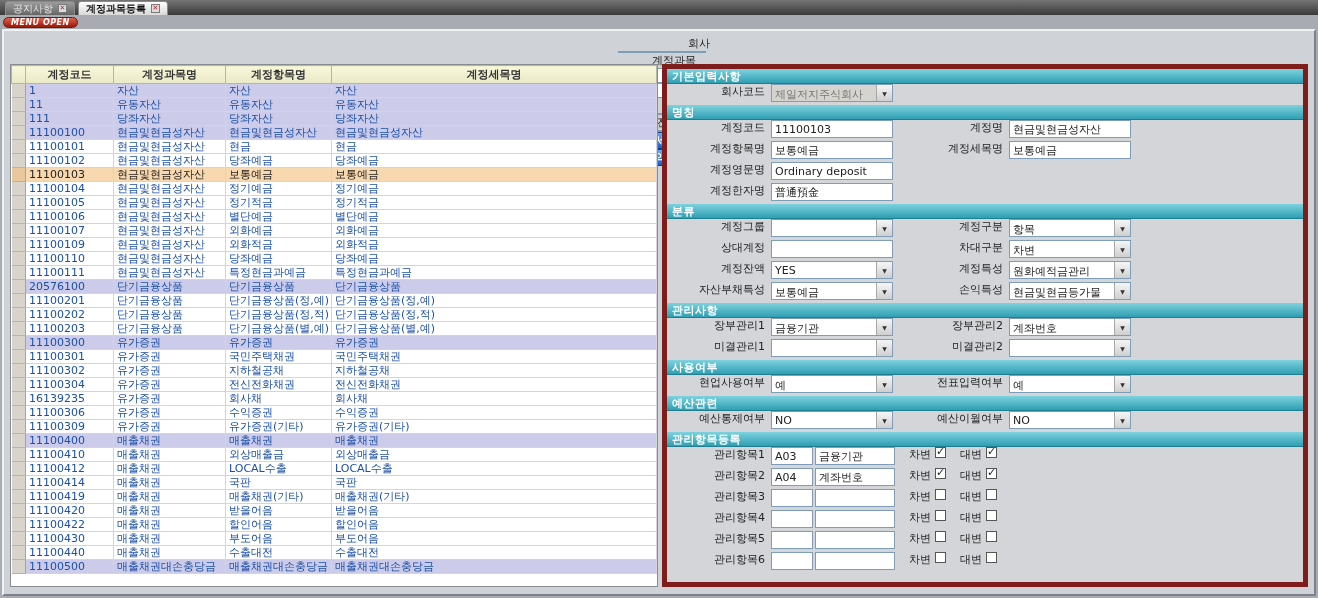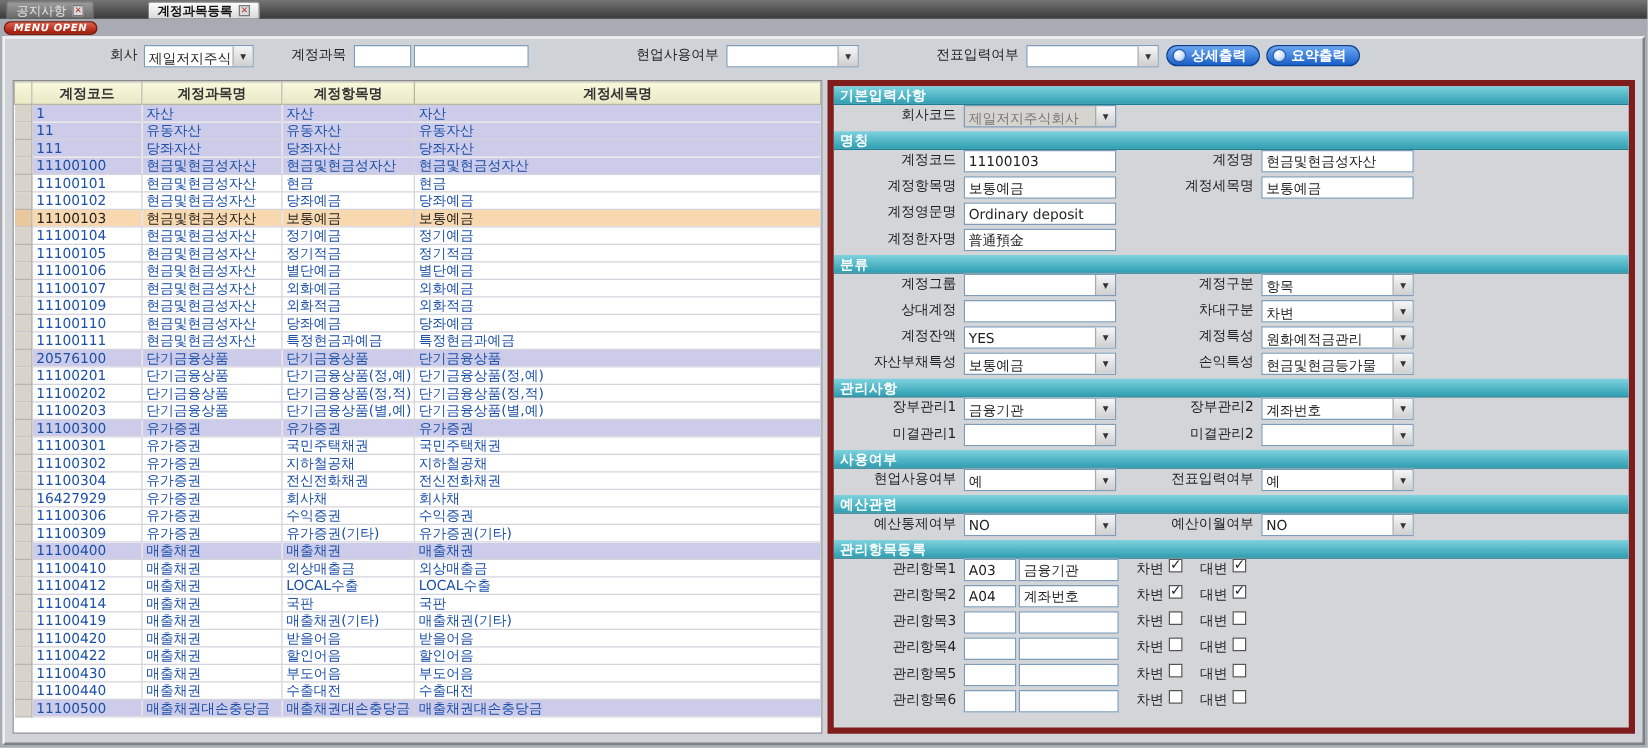--- a/index.html
+++ b/index.html
@@ -3,30 +3,30 @@
 <meta charset="utf-8">
 <style>
   * { margin:0; padding:0; box-sizing:border-box; }
   html,body { width:1318px; height:598px; }
   body { position:relative; background:#a8abb1; font-family:"DejaVu Sans","Liberation Sans",sans-serif; font-size:11px; overflow:hidden; color:#222; }
 
   
   .tabbar { position:absolute; top:0; left:0; right:0; height:15px; background:linear-gradient(#747474,#3a3a3a); display:flex; align-items:flex-end; padding-left:5px; gap:3px; }
   .tab { height:14px; display:inline-flex; align-items:center; gap:5px; padding:0 7px; font-size:10px; border:1px solid #8a8a8a; border-bottom:none; border-radius:3px 3px 0 0; cursor:pointer; white-space:nowrap; }
   .tab.inactive { background:linear-gradient(#9c9c9c,#666); color:#e6e6e6; }
-  .tab.active { background:linear-gradient(#fdfdfd,#d9d9d9); color:#111; font-weight:bold;margin-left:40px; }
+  .tab.active { background:linear-gradient(#fdfdfd,#d9d9d9); color:#111; font-weight:bold; }
   .tab-close { width:9px; height:9px; background:#dcdcdc; border:1px solid #7a7a7a; font-size:7px; line-height:7px; text-align:center; color:#b03030; font-weight:bold; }
 
   .menu-open { position:absolute; top:17px; left:3px; height:11px; padding:0 7px; background:linear-gradient(#e0604e,#9c1a06); border-radius:6px; border:1px solid #7c1404; color:#fff; font-size:8px; font-weight:bold; font-style:italic; line-height:9px; letter-spacing:.5px; cursor:pointer; }
 
   
   .frame { position:absolute; left:2px; right:2px; top:29px; bottom:2px; background:#cfd2d6; border:2px solid; border-color:#f0f1f2 #7e8286 #7e8286 #f0f1f2; }
 
   
-  .filterbar { position:absolute; top:5px; left:4px; right:4px; height:24px; display:flex; align-items:flex-start; }
+  .filterbar { position:absolute; top:5px; left:4px; right:4px; height:24px; display:flex; align-items:center;flex-direction:column; }
   .flt { color:#222; white-space:nowrap; }
   .ftext { height:18px; border:1px solid #7f9db9; padding:0 3px; font-size:11px; font-family:inherit; background:#fff; color:#222; }
   .combo { display:inline-flex; height:18px; background:#fff; border:1px solid #7f9db9; align-items:stretch; overflow:hidden; cursor:default; }
   .combo .ct { flex:1; padding:2px 3px; overflow:hidden; white-space:nowrap; font-size:11px; }
   .combo .ca { width:16px; background:linear-gradient(#f6f6f6,#cfcfcf); border-left:1px solid #a8a8a8; color:#333; font-size:6px; display:flex; align-items:center; justify-content:center; }
   .combo.disabled { background:#d6d4ce; color:#777; }
   .obtn { display:inline-flex; align-items:center; gap:4px; height:17px; padding:0 10px 0 4px; border-radius:9px; background:linear-gradient(#6aa8f2,#1a5fc8); border:1px solid #0c3f90; color:#fff; font-weight:bold; font-size:11px; cursor:pointer; white-space:nowrap; }
   .obtn .ic { width:11px; height:11px; border-radius:50%; background:radial-gradient(circle at 35% 30%, #ffffff, #cfe0ff 55%, #6a9ae0); border:1px solid #2a60b0; }
 
   
@@ -267,21 +267,21 @@
           </tr>
           <tr>
             <td class="sel"></td>
             <td>11100304</td>
             <td>유가증권</td>
             <td>전신전화채권</td>
             <td>전신전화채권</td>
           </tr>
           <tr>
             <td class="sel"></td>
-            <td>16427929</td>
+            <td>16139235</td>
             <td>유가증권</td>
             <td>회사채</td>
             <td>회사채</td>
           </tr>
           <tr>
             <td class="sel"></td>
             <td>11100306</td>
             <td>유가증권</td>
             <td>수익증권</td>
             <td>수익증권</td>

